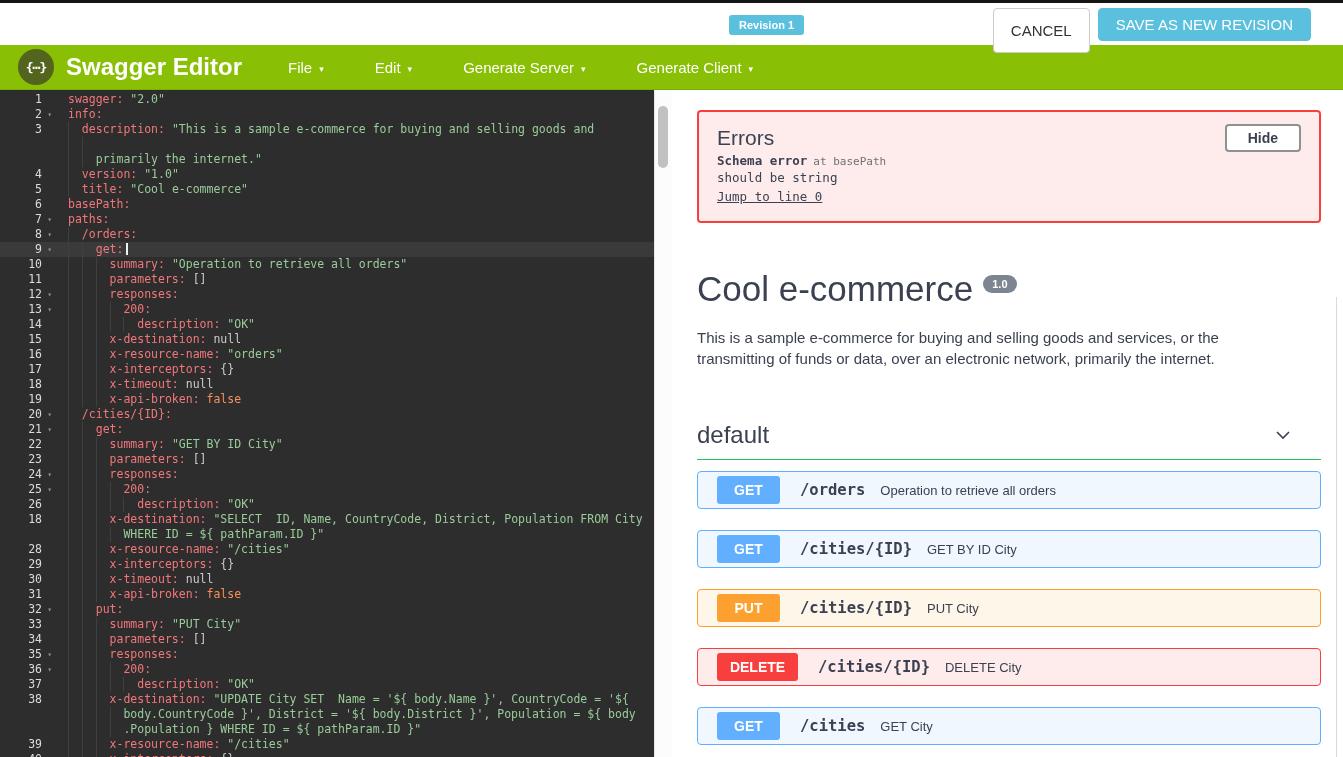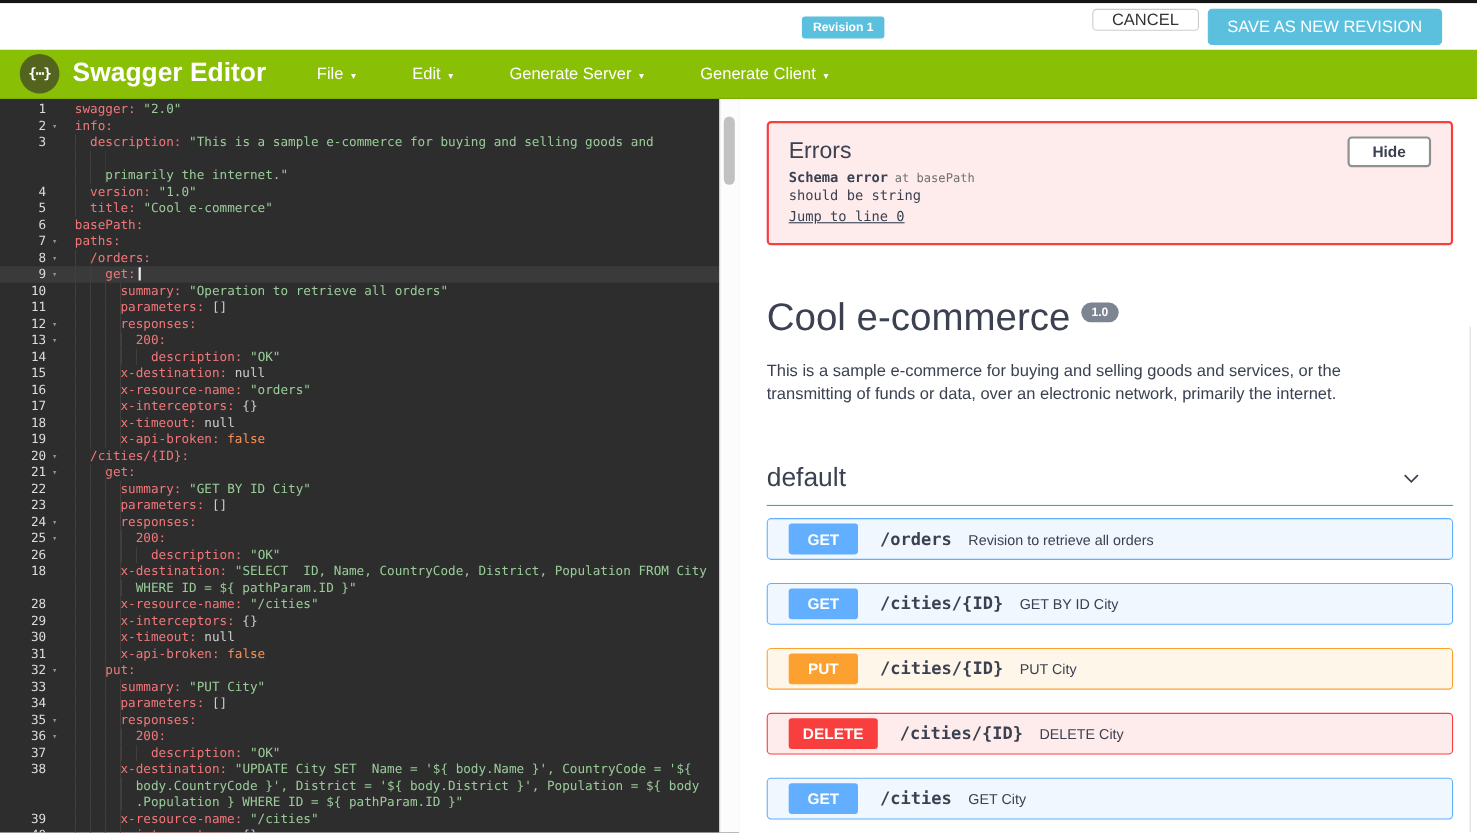--- a/index.html
+++ b/index.html
@@ -1,21 +1,21 @@
 <!DOCTYPE html>
 <html><head>
 <meta charset="utf-8">
 <style>
   html,body{margin:0;padding:0}
   body{width:1343px;height:757px;overflow:hidden;background:#fff;font-family:"Liberation Sans",sans-serif;position:relative}
   .top-black{height:3px;background:#151515}
   .topbar{height:42px;background:#fff;position:relative}
   .revision-badge{position:absolute;left:729px;top:12px;background:#5bc0de;color:#fff;font-size:11px;font-weight:bold;padding:4px 10px;border-radius:3px}
   .topbar-actions{position:absolute;right:32px;top:5px;display:flex;gap:8px}
-  .btn-cancel{background:#fff;border:1px solid #ccc;border-radius:4px;padding:0 17px;height:20px;font-size:15px;color:#333;font-family:"Liberation Sans",sans-serif;cursor:pointer}
+  .btn-cancel{background:#fff;border:1px solid #ccc;border-radius:4px;padding:0 17px;height:45px;font-size:15px;color:#333;font-family:"Liberation Sans",sans-serif;cursor:pointer}
   .btn-save{background:#5bc0de;border:1px solid #5bc0de;border-radius:4px;padding:0 17px;height:33px;font-size:15px;color:#fff;font-family:"Liberation Sans",sans-serif;cursor:pointer}
   .header{height:45px;background:#89bf04;border-bottom:1px solid #7dae04;box-sizing:border-box;display:flex;align-items:center;padding-left:18px}
   .logo{width:36px;height:36px;border-radius:50%;background:#53641e;color:#fff;display:flex;align-items:center;justify-content:center;font-family:"DejaVu Sans Mono",monospace;font-size:13px;font-weight:bold;letter-spacing:-1px;flex:none}
   .brand{color:#fff;font-size:24px;font-weight:bold;margin-left:12px}
   .menus{display:flex;margin-left:46px;gap:51px}
   .menu-item{color:#fff;font-size:15px;display:flex;align-items:center;gap:7px;cursor:pointer}
   .caret{font-size:9px;padding-top:3px}
   .main{display:flex;height:667px}
   
   .editor-pane{width:672px;flex:none;position:relative;background:#2d2d2d;overflow:hidden}
@@ -178,21 +178,21 @@
         <div class="chev">
           <svg width="20" height="20" viewBox="0 0 20 20">
             <path d="M4 7 L10 13 L16 7" fill="none" stroke="#3b4151" stroke-width="1.6"></path>
           </svg>
         </div>
       </div>
       <div class="ops">
           <div class="op get">
             <span class="badge get">GET</span>
             <span class="op-path">/orders</span>
-            <span class="op-summary">Revision to retrieve all orders</span>
+            <span class="op-summary">Operation to retrieve all orders</span>
           </div>
           <div class="op get">
             <span class="badge get">GET</span>
             <span class="op-path">/cities/{ID}</span>
             <span class="op-summary">GET BY ID City</span>
           </div>
           <div class="op put">
             <span class="badge put">PUT</span>
             <span class="op-path">/cities/{ID}</span>
             <span class="op-summary">PUT City</span>

